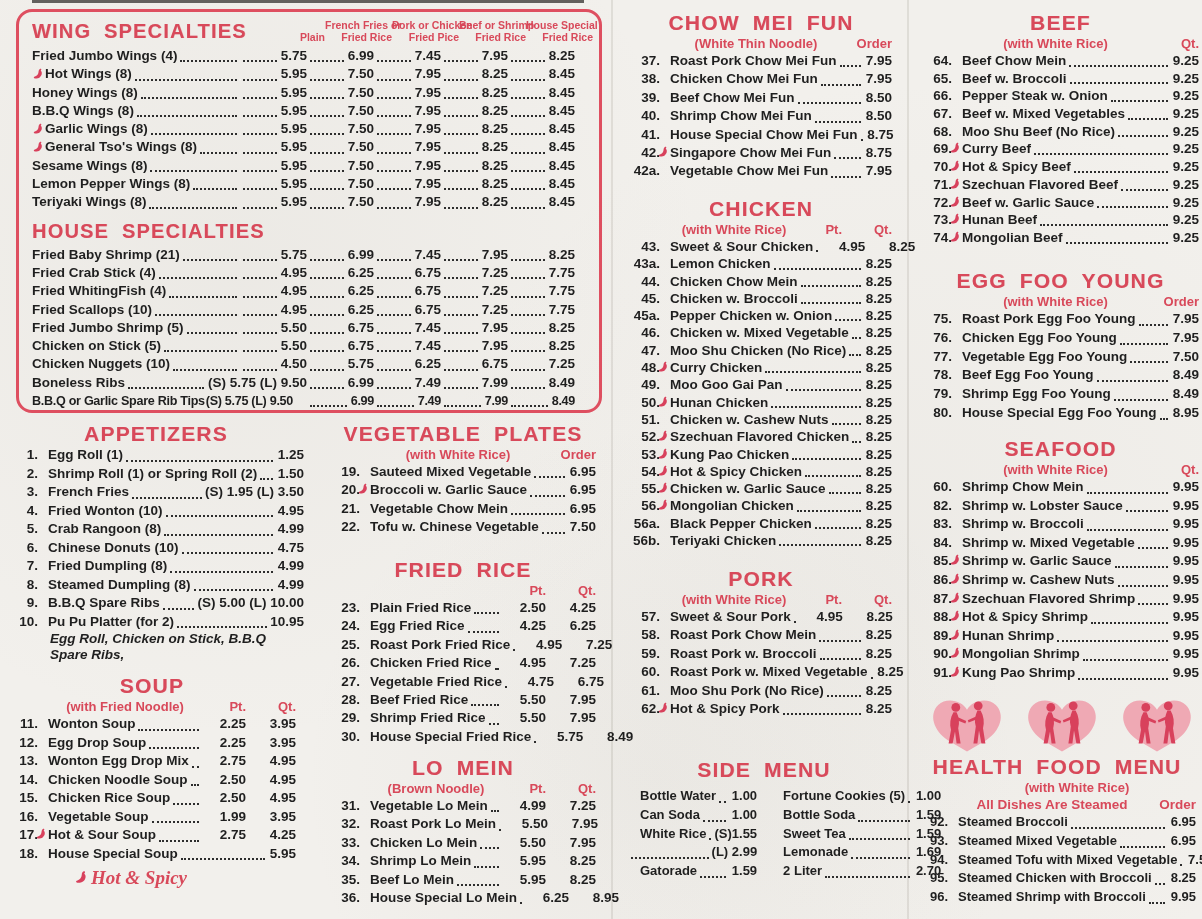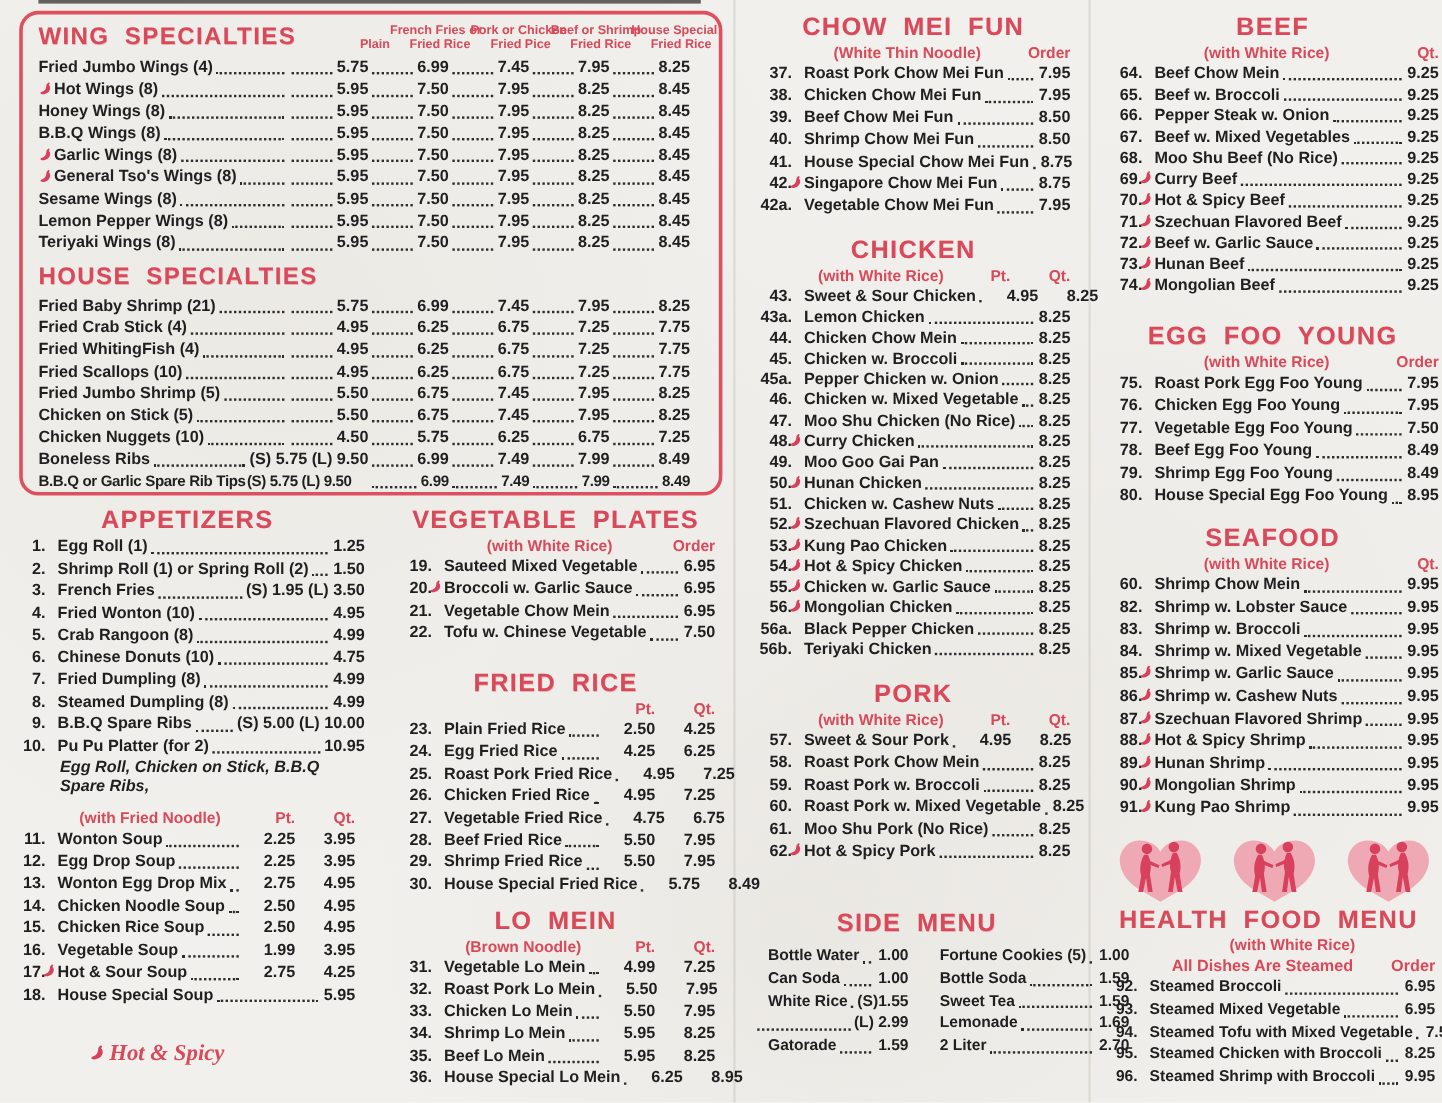--- a/index.html
+++ b/index.html
@@ -662,20 +662,21 @@
       </div>
       <div class="nrow">
         <span class="num">10.</span>
         <span class="nlabel">Pu Pu Platter (for 2)</span>
         <span class="dots"></span>
         <span class="price">10.95</span>
       </div>
       <div class="note">Egg Roll, Chicken on Stick, B.B.Q Spare Ribs,</div>
     </div>
   <div class="sec pos-soup" data-section="soup">
+      <div class="sec-title">SOUP</div>
       <div class="subrow">
         <span class="num" style="visibility: hidden;"></span>
         <span class="subtext">(with Fried Noodle)</span>
         <span class="colhdr w44">Pt.</span>
         <span class="colhdr w50">Qt.</span>
       </div>
       <div class="nrow">
         <span class="num">11.</span>
         <span class="nlabel">Wonton Soup</span>
         <span class="dots"></span>

